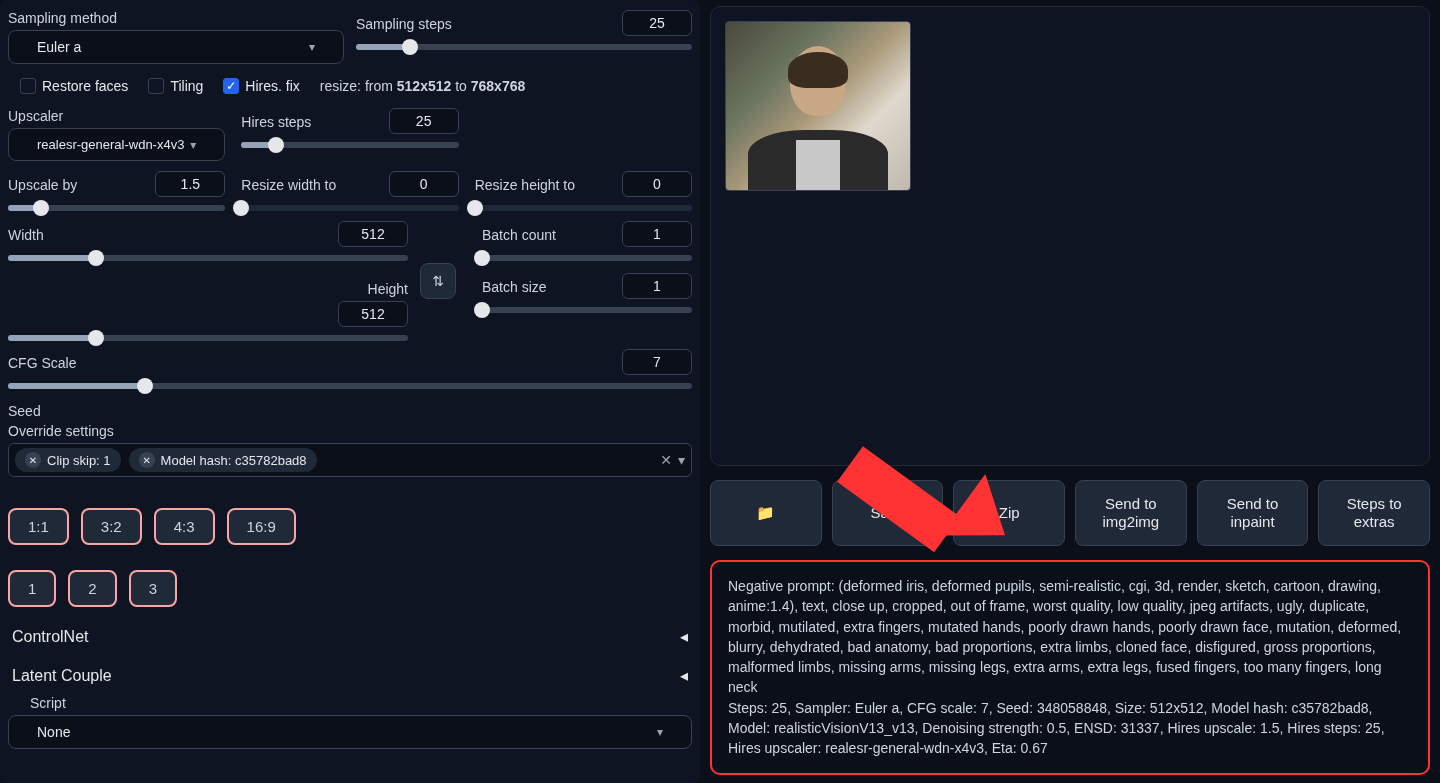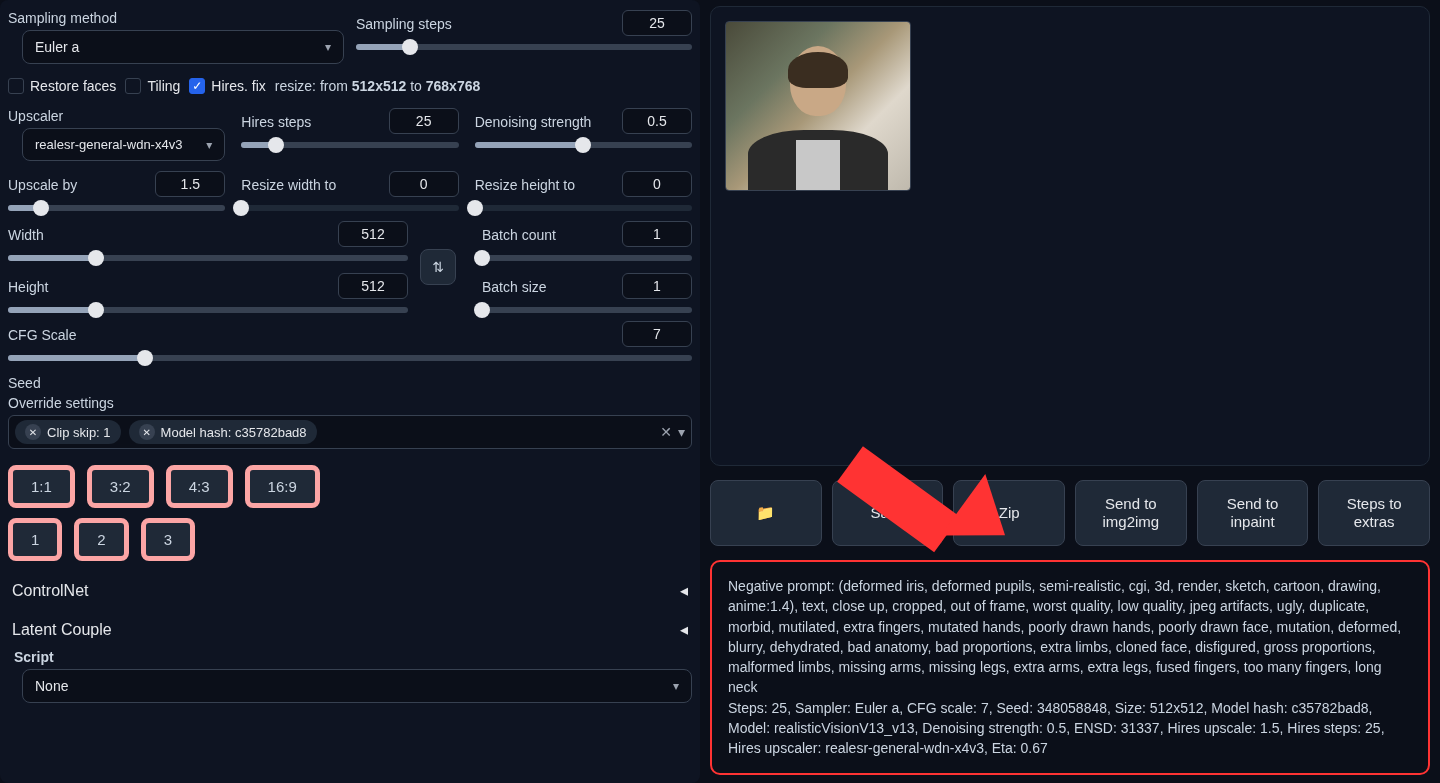--- a/index.html
+++ b/index.html
@@ -5,38 +5,38 @@
 * { box-sizing: border-box; margin: 0; padding: 0; }
 body { background: #0b0f19; color: #e5e7eb; font-family: -apple-system, BlinkMacSystemFont, 'Segoe UI', sans-serif; font-size: 14px; width: 1440px; height: 783px; overflow: hidden; display: flex; }
 .left-panel { width: 700px; background: #0e1422; border-radius: 8px; padding: 10px 8px; overflow-y: auto; }
 .right-panel { flex: 1; padding: 6px 10px; display: flex; flex-direction: column; }
 .label { color: #cbd5e1; font-size: 14px; margin-bottom: 4px; display: block; }
 .row { display: flex; gap: 12px; align-items: center; margin-bottom: 8px; }
 .numbox { background: #0b0f19; border: 1px solid #374151; border-radius: 6px; color: #e5e7eb; padding: 4px 10px; width: 70px; text-align: center; font-size: 14px; }
 .slider-track { height: 6px; background: #374151; border-radius: 4px; position: relative; margin-top: 8px; }
 .slider-fill { height: 6px; background: #94a3b8; border-radius: 4px; position: absolute; left: 0; top: 0; }
 .slider-thumb { width: 16px; height: 16px; background: #e5e7eb; border-radius: 50%; position: absolute; top: -5px; transform: translateX(-50%); }
-.dropdown { background: #0b0f19; border: 1px solid #374151; border-radius: 8px; padding: 8px 12px; display: flex; justify-content: space-between; align-items: center; cursor: pointer; margin-left: 14px; }
+.dropdown { background: #0b0f19; border: 1px solid #374151; border-radius: 8px; padding: 8px 28px; display: flex; justify-content: space-between; align-items: center; cursor: pointer; }
 .chev { color: #9ca3af; font-size: 12px; }
-.checkbox-row { display: flex; gap: 9px; align-items: center; margin: 14px 0; flex-wrap: wrap; }
+.checkbox-row { display: flex; gap: 20px; align-items: center; margin: 14px 12px; flex-wrap: wrap; }
 .cbx { display: flex; align-items: center; gap: 6px; }
 .cbx-box { width: 16px; height: 16px; border: 1px solid #374151; border-radius: 3px; display: flex; align-items: center; justify-content: center; }
 .cbx-box.checked { background: #2563eb; border-color: #2563eb; color: white; font-size: 12px; }
 .resize-text { color: #cbd5e1; font-size: 14px; }
 .bold { font-weight: 700; }
 .grid3 { display: grid; grid-template-columns: 1fr 1fr 1fr; gap: 16px; margin-bottom: 10px; }
 .swap-btn { background: #1f2937; border: 1px solid #374151; border-radius: 8px; width: 36px; height: 36px; display: flex; align-items: center; justify-content: center; color: #cbd5e1; cursor: pointer; }
 .seed-row { display: flex; gap: 8px; align-items: center; margin-bottom: 10px; }
 .seed-input { flex: 1; background: #0b0f19; border: 1px solid #374151; border-radius: 6px; padding: 6px 10px; color: #e5e7eb; }
 .icon-btn { background: #1f2937; border: 1px solid #374151; border-radius: 8px; width: 38px; height: 38px; display: flex; align-items: center; justify-content: center; font-size: 18px; cursor: pointer; }
 .override-bar { background: #0b0f19; border: 1px solid #374151; border-radius: 6px; padding: 4px 6px; display: flex; gap: 8px; align-items: center; margin-bottom: 16px; }
 .tag { background: #1f2937; border-radius: 14px; padding: 4px 10px; display: flex; align-items: center; gap: 6px; font-size: 13px; }
 .tag-x { background: #374151; border-radius: 50%; width: 16px; height: 16px; display: flex; align-items: center; justify-content: center; font-size: 10px; }
 .btn-row { display: flex; gap: 12px; margin-bottom: 10px; }
-.ratio-btn { background: #1f2937; border: 5px solid #fca5a5; border-radius: 8px; padding: 8px 18px; color: #cbd5e1; cursor: pointer; font-size: 15px; }
+.ratio-btn { background: #1f2937; border: 2px solid #fca5a5; border-radius: 8px; padding: 8px 18px; color: #cbd5e1; cursor: pointer; font-size: 15px; margin-top: 15px; }
 .accordion { display: flex; justify-content: space-between; align-items: center; padding: 10px 4px; cursor: pointer; font-size: 16px; }
 .image-container { background: #0e1422; border: 1px solid #1f2937; border-radius: 10px; padding: 14px; height: 460px; display: flex; align-items: flex-start; }
 .preview-img { width: 186px; height: 170px; border: 1px solid #374151; border-radius: 4px; background: linear-gradient(135deg, #4a4a3a 0%, #6b7560 30%, #a89878 50%, #dfd8cc 70%, #bfb9ad 100%); position: relative; overflow: hidden; }
 .face { position: absolute; left: 50%; top: 35%; transform: translate(-50%,-50%); width: 56px; height: 70px; background: #c9a886; border-radius: 50% 50% 45% 45%; }
 .hair { position: absolute; left: 50%; top: 18%; transform: translateX(-50%); width: 60px; height: 36px; background: #3a2d20; border-radius: 50% 50% 30% 30%; }
 .jacket { position: absolute; left: 50%; bottom: 0; transform: translateX(-50%); width: 140px; height: 60px; background: #2a2a2a; border-radius: 40% 40% 0 0; }
 .shirt { position: absolute; left: 50%; bottom: 0; transform: translateX(-50%); width: 44px; height: 50px; background: #c8c8c8; }
 .action-row { display: flex; gap: 10px; margin: 14px 0; }
 .action-btn { flex: 1; background: #1f2937; border: 1px solid #374151; border-radius: 8px; padding: 14px 6px; color: #e5e7eb; text-align: center; font-size: 15px; cursor: pointer; display: flex; align-items: center; justify-content: center; line-height: 1.2; }
 .info-box { border: 2px solid #ff3333; border-radius: 10px; padding: 14px 16px; font-size: 14px; line-height: 1.45; color: #cbd5e1; position: relative; }
@@ -99,30 +99,20 @@
     <div>
       <div class="slider-header">
           <span class="label">Hires steps</span>
           <input class="numbox" value="25" style="">
         </div>
       <div class="slider-track">
           <div class="slider-fill" style="width:16%;"></div>
           <div class="slider-thumb" style="left:16%;"></div>
         </div>
     </div>
-    <div>
-      <div class="slider-header">
-          <span class="label">Denoising strength</span>
-          <input class="numbox" value="0.5" style="">
-        </div>
-      <div class="slider-track">
-          <div class="slider-fill" style="width:50%;"></div>
-          <div class="slider-thumb" style="left:50%;"></div>
-        </div>
-    </div>
   </div>
 
   <div class="grid3">
     <div>
       <div class="slider-header">
           <span class="label">Upscale by</span>
           <input class="numbox" value="1.5" style="">
         </div>
       <div class="slider-track">
           <div class="slider-fill" style="width:15%;"></div>
@@ -152,21 +142,21 @@
   <div class="dim-layout">
     <div>
       <div class="slider-header">
           <span class="label">Width</span>
           <input class="numbox" value="512" style="">
         </div>
       <div class="slider-track">
           <div class="slider-fill" style="width:22%;"></div>
           <div class="slider-thumb" style="left:22%;"></div>
         </div>
-      <div class="slider-header" style="margin-top:12px;">
+      <div class="slider-header" style="margin-top:20px;flex-direction:column;">
           <span class="label">Height</span>
           <input class="numbox" value="512" style="">
         </div>
       <div class="slider-track">
           <div class="slider-fill" style="width:22%;"></div>
           <div class="slider-thumb" style="left:22%;"></div>
         </div>
     </div>
     <div style="display:flex;align-items:center;height:100%;">
       <div class="swap-btn">⇅</div>
@@ -230,21 +220,21 @@
 
   <div class="accordion">
       <span>ControlNet</span>
       <span>◂</span>
     </div>
   <div class="accordion">
       <span>Latent Couple</span>
       <span>◂</span>
     </div>
 
-  <span class="label" style="margin-left:6px;font-weight:bold;">Script</span>
+  <span class="label" style="margin-left:22px;">Script</span>
   <div class="dropdown">
     <span>None</span>
     <span class="chev">▾</span>
   </div>
 </div>
 
 <div class="right-panel">
   <div class="image-container">
     <div class="preview-img">
       <div class="jacket"></div>

